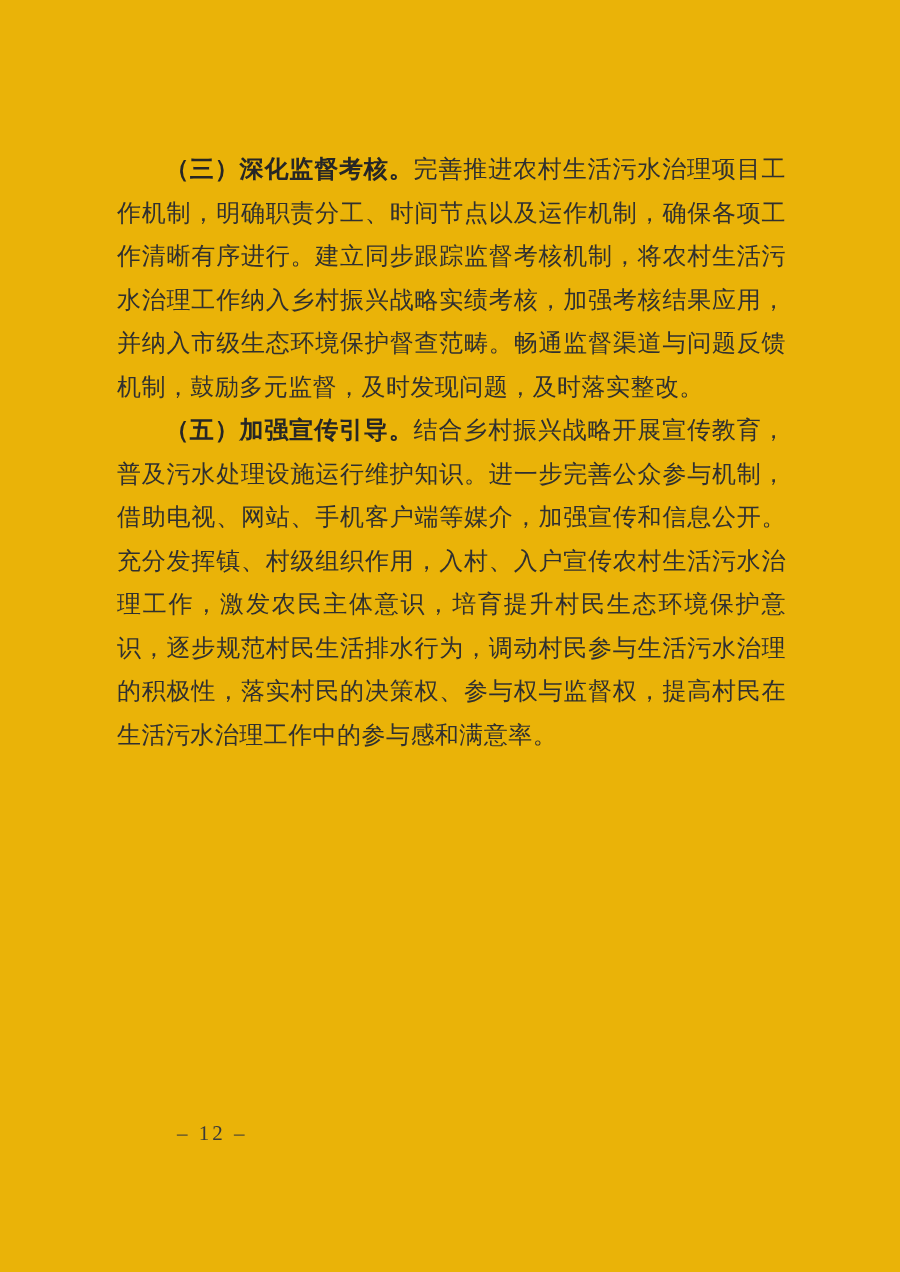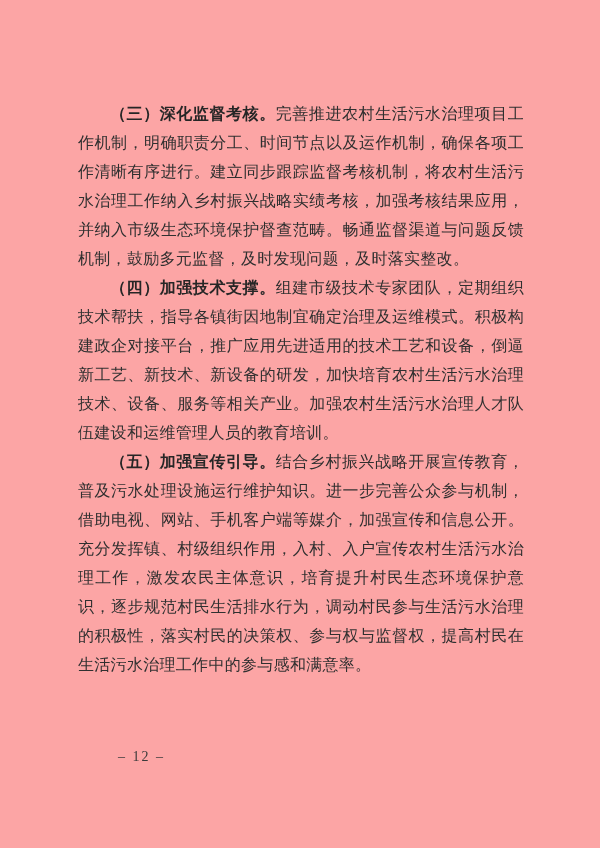--- a/index.html
+++ b/index.html
@@ -4,21 +4,21 @@
 <style>
   html, body {
     margin: 0;
     padding: 0;
     background: #ffffff;
   }
   .page {
     position: relative;
     width: 600px;
     height: 848px;
-    background: #fca5a5;
+    background: #eab308;
     overflow: hidden;
     font-family: "Liberation Serif", "DejaVu Serif", serif;
   }
   .content {
     position: absolute;
     left: 78px;
     top: 99px;
     width: 446px;
     font-size: 16px;
     line-height: 29px;
@@ -49,17 +49,16 @@
     letter-spacing: 2px;
     margin-left: 48px;
   }
 </style>
 </head>
 <body>
 
 <div class="page">
   <div class="content">
     <p><span class="para-heading">（三）深化监督考核。</span><span class="para-body">完善推进农村生活污水治理项目工作机制，明确职责分工、时间节点以及运作机制，确保各项工作清晰有序进行。建立同步跟踪监督考核机制，将农村生活污水治理工作纳入乡村振兴战略实绩考核，加强考核结果应用，并纳入市级生态环境保护督查范畴。畅通监督渠道与问题反馈机制，鼓励多元监督，及时发现问题，及时落实整改。</span></p>
-    <p><span class="para-heading">（四）加强技术支撑。</span><span class="para-body">组建市级技术专家团队，定期组织技术帮扶，指导各镇街因地制宜确定治理及运维模式。积极构建政企对接平台，推广应用先进适用的技术工艺和设备，倒逼新工艺、新技术、新设备的研发，加快培育农村生活污水治理技术、设备、服务等相关产业。加强农村生活污水治理人才队伍建设和运维管理人员的教育培训。</span></p>
     <p><span class="para-heading">（五）加强宣传引导。</span><span class="para-body">结合乡村振兴战略开展宣传教育，普及污水处理设施运行维护知识。进一步完善公众参与机制，借助电视、网站、手机客户端等媒介，加强宣传和信息公开。充分发挥镇、村级组织作用，入村、入户宣传农村生活污水治理工作，激发农民主体意识，培育提升村民生态环境保护意识，逐步规范村民生活排水行为，调动村民参与生活污水治理的积极性，落实村民的决策权、参与权与监督权，提高村民在生活污水治理工作中的参与感和满意率。</span></p>
   </div>
   <div class="page-number">– 12 –</div>
 </div>
 
 </body></html>

